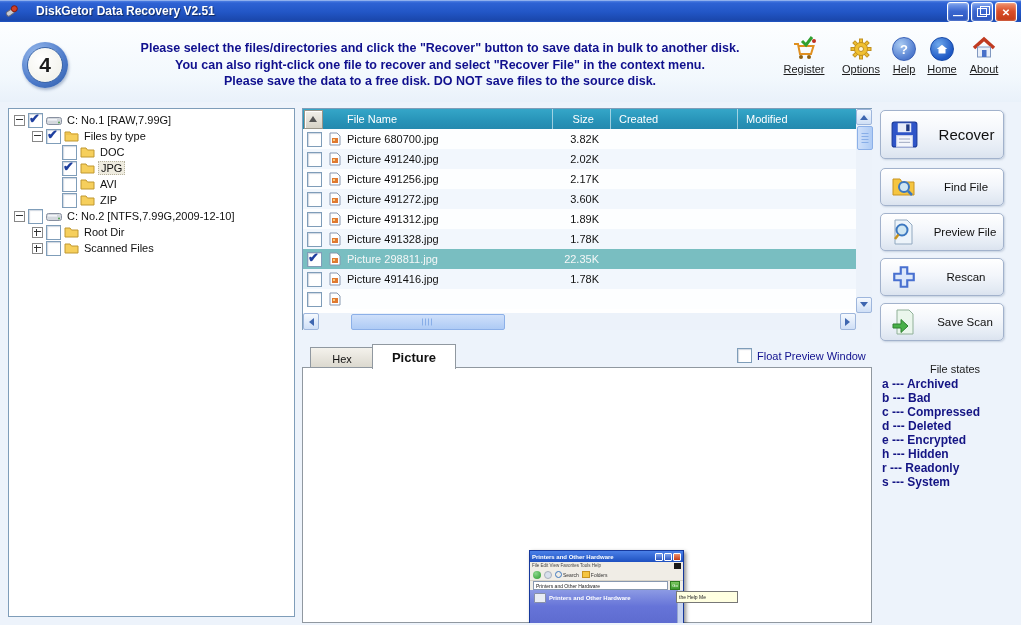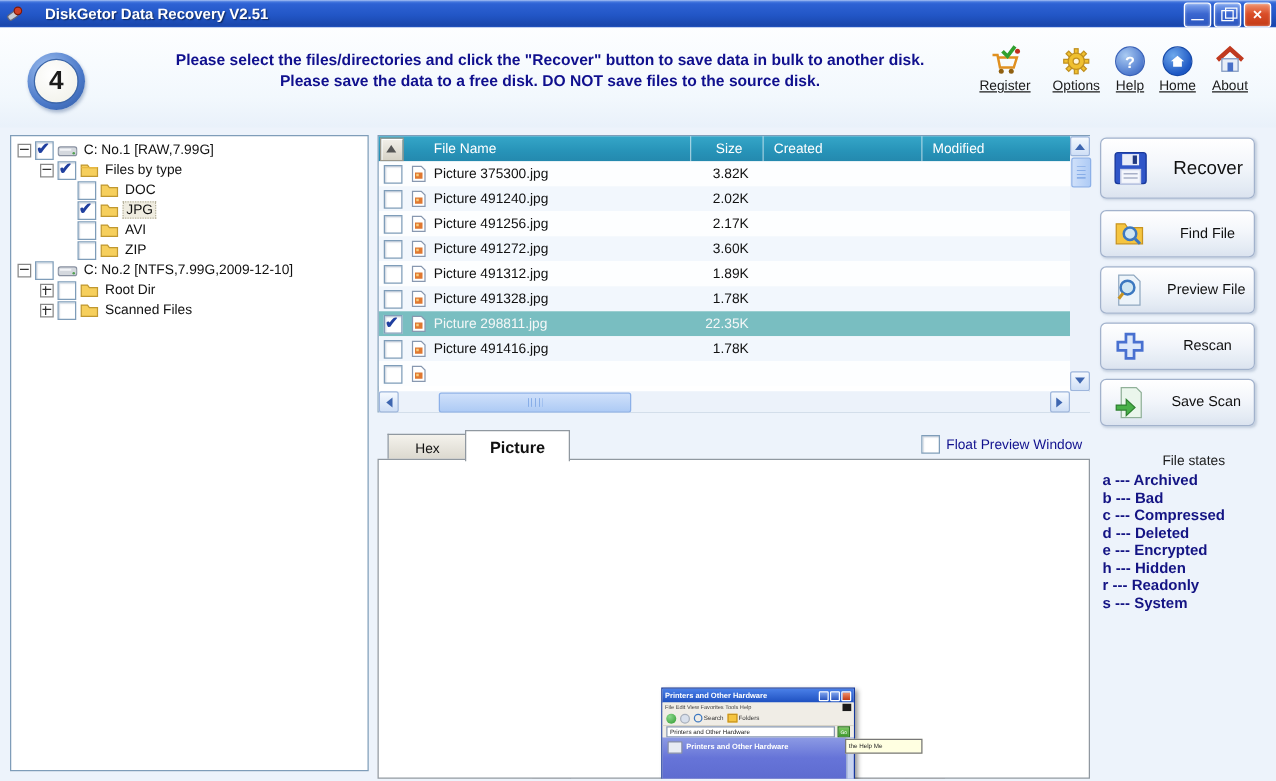--- a/index.html
+++ b/index.html
@@ -195,20 +195,21 @@
     <div class="wbtn close">✕</div>
   </div>
 </div>
 
 <div id="header" class="abs"></div>
 <div id="step-badge" class="abs">
   <div class="inner">4</div>
 </div>
 <div id="instructions" class="abs">
   <div>Please select the files/directories and click the "Recover" button to save data in bulk to another disk.</div>
+  <div>You can also right-click one file to recover and select "Recover File" in the context menu.</div>
   <div>Please save the data to a free disk. DO NOT save files to the source disk.</div>
 </div>
 
 <div id="nav-register" class="abs nav-item">
   <div class="ic">
     <svg width="28" height="26" viewBox="0 0 28 26">
       <path d="M4 9h4l2 10h11l2.5-8H9" fill="none" stroke="#E09020" stroke-width="2"></path>
       <circle cx="11" cy="22" r="2" fill="#906010"></circle>
         <circle cx="19" cy="22" r="2" fill="#906010"></circle>
       <path d="M12 6l4 4 6-8" fill="none" stroke="#30A030" stroke-width="3"></path>
@@ -354,21 +355,21 @@
   <div id="ft-rows">
     <div class="frow">
       <span class="cb"></span>
       <span class="ficon">
           <svg width="12" height="14" viewBox="0 0 12 14">
             <path d="M1 1h7l3 3v9H1z" fill="#fff" stroke="#8898B0"></path>
             <rect x="3" y="6" width="6" height="5" fill="#E07830"></rect>
             <rect x="4" y="7" width="2" height="2" fill="#F8D080"></rect>
           </svg>
         </span>
-      <span class="fname">Picture 375300.jpg</span>
+      <span class="fname">Picture 680700.jpg</span>
       <span class="fsize">3.82K</span>
     </div>
     <div class="frow">
       <span class="cb"></span>
       <span class="ficon">
           <svg width="12" height="14" viewBox="0 0 12 14">
             <path d="M1 1h7l3 3v9H1z" fill="#fff" stroke="#8898B0"></path>
             <rect x="3" y="6" width="6" height="5" fill="#E07830"></rect>
             <rect x="4" y="7" width="2" height="2" fill="#F8D080"></rect>
           </svg>

